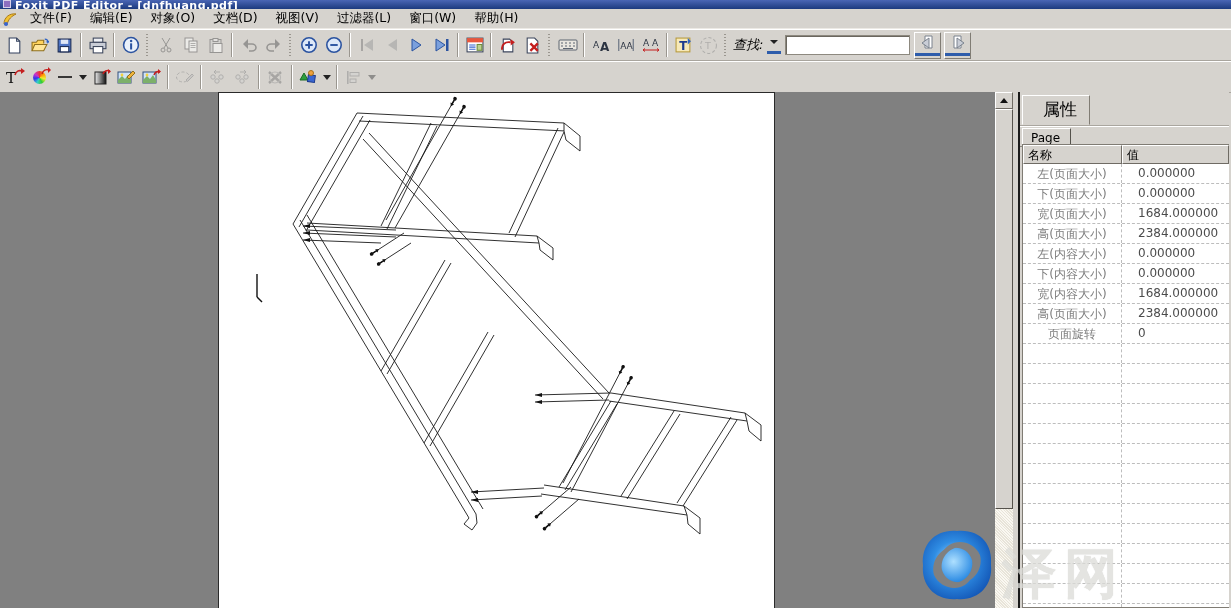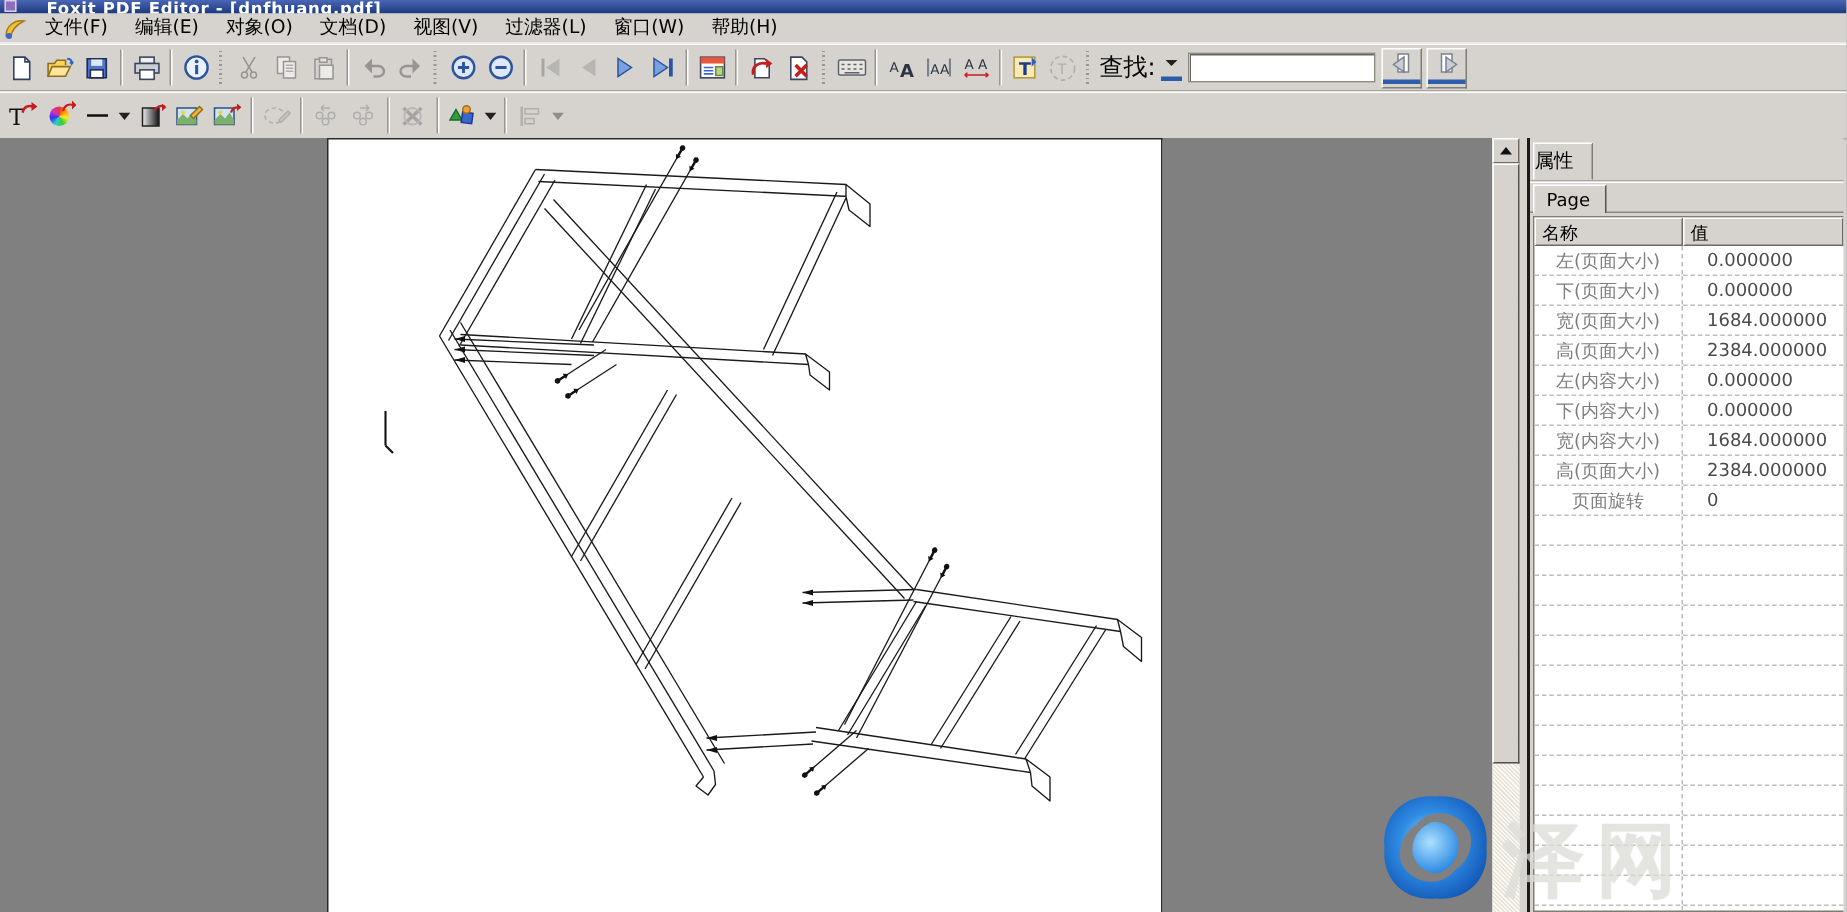--- a/index.html
+++ b/index.html
@@ -3,40 +3,40 @@
 <meta charset="utf-8">
 <style>
   * { margin:0; padding:0; box-sizing:border-box; }
   html,body { width:1231px; height:608px; overflow:hidden;
     font-family:"DejaVu Sans","Liberation Sans",sans-serif; font-size:12px; }
   .win { width:1231px; height:608px; background:#d6d3ce; position:relative; }
 
   
   .titlebar { height:9px; background:linear-gradient(#4a66b5,#1c3a7e);
     overflow:hidden; color:#fff; font-weight:bold; font-size:11px;
-    display:flex; align-items:flex-start; padding-left:3px;gap:16px; }
+    display:flex; align-items:flex-start; padding-left:3px; }
   .titlebar .tb-icon { width:8px; height:8px; background:#8d6fc0; border:1px solid #d8d0ea; margin:0 4px 0 0; }
   .titlebar span { line-height:13px; margin-top:-1px; letter-spacing:.5px; }
 
   
   .menubar { height:20px; background:#d6d3ce; display:flex; align-items:center;
     border-bottom:1px solid #ece9e4; font-size:12.5px; color:#000; }
   .doc-sys-icon { width:16px; height:16px; margin:0 3px 0 2px; }
   .menu-item { padding:1px 9px 2px 9px; cursor:default; }
 
   
   .toolbar { height:32px; background:#d6d3ce; display:flex; align-items:center;
     border-top:1px solid #fff; border-bottom:1px solid #a9a59e; padding-left:2px; }
   .tbtn { width:25px; height:25px; display:flex; align-items:center; justify-content:center;
     border:1px solid transparent; position:relative; }
   .vsep { width:2px; height:24px; border-left:1px solid #9a968f; border-right:1px solid #ffffff; margin:0 3px; }
   .grip { width:5px; height:24px; margin:0 3px 0 2px;
     background-image:repeating-linear-gradient(#9a968f 0 1px,transparent 1px 3px);
     background-size:2px 100%; background-repeat:no-repeat; background-position:1px 1px; }
-  .find-label { font-size:16px; margin:0 4px 0 2px; }
+  .find-label { font-size:13px; margin:0 4px 0 2px;font-style:italic; }
   .find-drop { width:14px; height:20px; display:flex; flex-direction:column; align-items:center; justify-content:center; }
   .find-drop .caret { width:0; height:0; border:4px solid transparent; border-top-color:#222; margin-top:4px; }
   .blue-bar { height:3px; background:#2d5cab; width:100%; margin-top:3px; }
   .find-input { width:125px; height:20px; background:#fff; border:1px solid #8d897f;
     box-shadow:inset 1px 1px 0 #6b675f; margin:0 4px; font-size:12px; padding:0 3px; }
   .find-btn { width:27px; height:27px; background:#d6d3ce; border:1px solid; border-color:#fff #807c74 #807c74 #fff;
     display:flex; flex-direction:column; align-items:center; justify-content:center; margin-right:3px; }
 
   
   .main { position:absolute; top:92px; left:0; width:1231px; height:516px; display:flex; }
@@ -54,22 +54,22 @@
     background-image:repeating-linear-gradient(45deg,#faf8f2 0 1px,#e8e4d9 1px 2px); }
   .vs-up { position:absolute; top:0; left:0; width:18px; height:17px; background:#d6d3ce;
     border:1px solid; border-color:#fff #6f6b64 #6f6b64 #fff; display:flex; align-items:center; justify-content:center; }
   .vs-up .tri { width:0; height:0; border:4px solid transparent; border-bottom:5px solid #111; margin-top:-4px; }
   .vs-thumb { position:absolute; top:17px; left:0; width:18px; height:400px; background:#d6d3ce;
     border:1px solid; border-color:#fff #55524c #55524c #fff; }
   .panel-gap { width:7px; background:#d6d3ce; border-right:2px solid #1a1a1a; }
 
   
   .panel { width:209px; background:#d6d3ce; position:relative; font-size:12px; }
-  .panel-titletab { display:inline-block; margin:3px 0 0 2px; padding:2px 12px 3px 0;
-    border:1px solid; border-color:#fff #807c74 transparent #fff; font-size:13px; }
+  .panel-titletab { display:inline-block; margin:3px 0 0 2px; padding:2px 12px 3px 20px;
+    border:1px solid; border-color:#fff #807c74 transparent #fff; font-size:17px; }
   .panel-groove { height:2px; border-top:1px solid #aaa69f; border-bottom:1px solid #fff; }
   .page-tab-row { height:20px; display:flex; align-items:flex-end; padding-left:2px;
     border-bottom:1px solid #8a867e; }
   .page-tab { padding:2px 10px 2px 8px; border:1px solid; border-color:#fff #55524c #8a867e #fff;
     border-bottom:none; background:#d6d3ce; margin-bottom:-1px; font-size:12px; }
   .ptable { position:absolute; left:2px; right:0; top:52px; bottom:0; background:#fff;
     border:1px solid #807c74; border-right:none; overflow:hidden; }
   .phead { display:flex; height:19px; }
   .phead .hc { background:#d6d3ce; border:1px solid; border-color:#fff #6f6b64 #6f6b64 #fff;
     padding:1px 4px; font-size:12px; }

